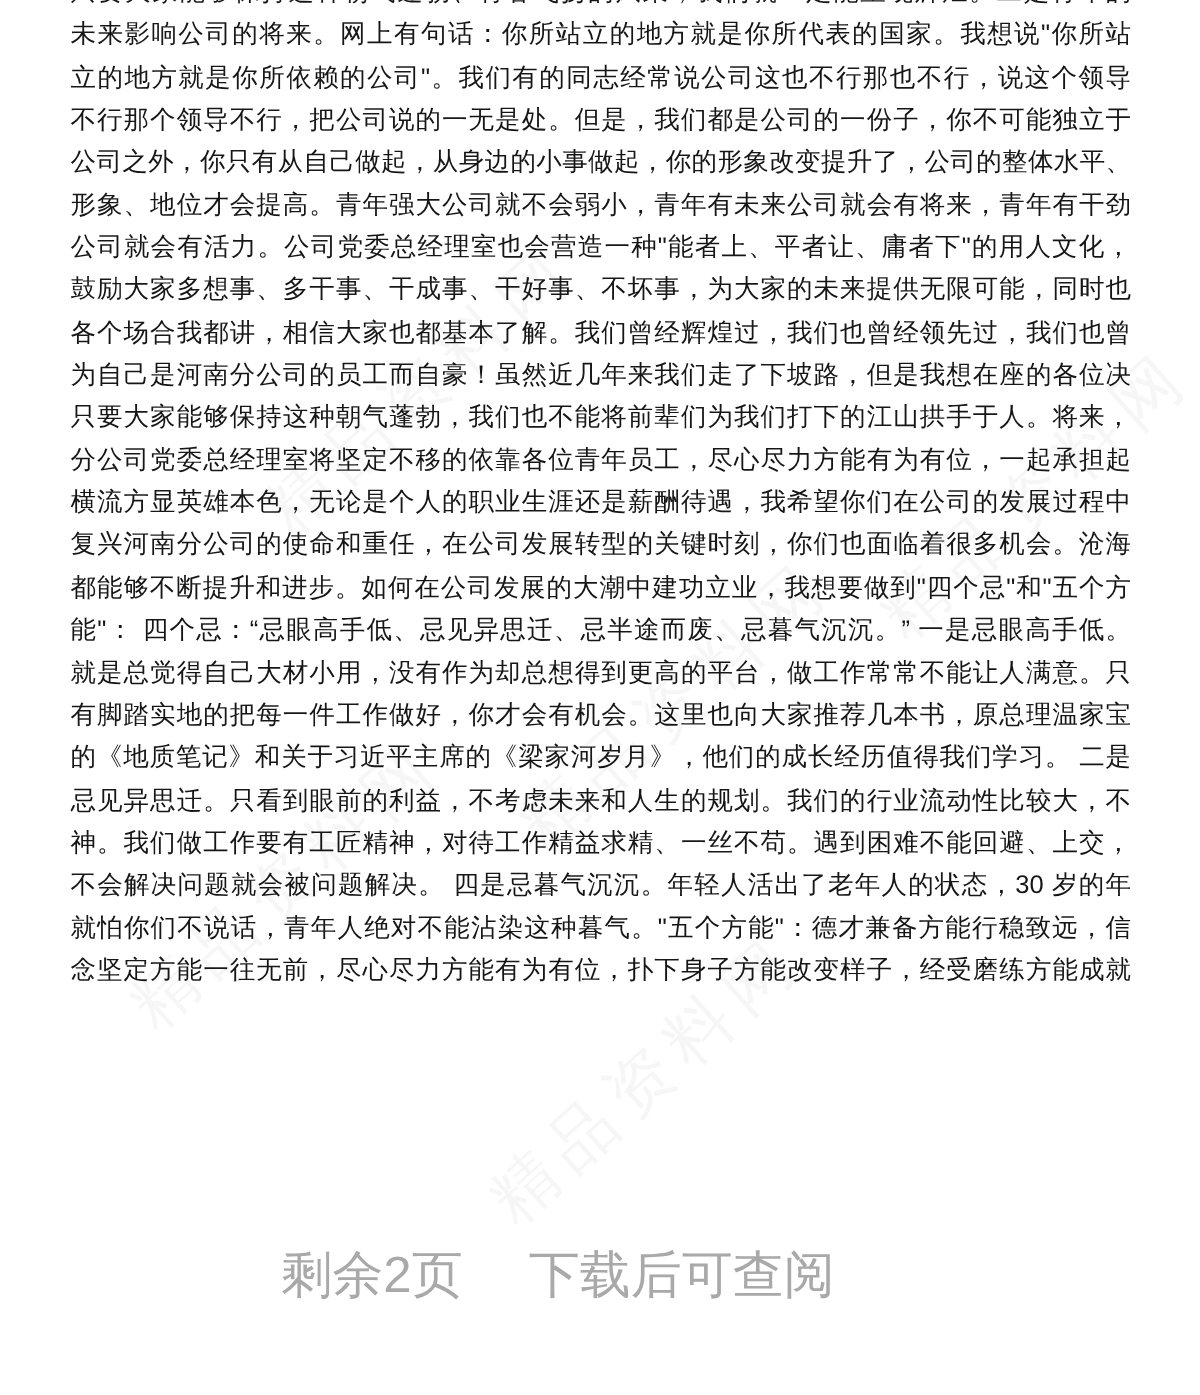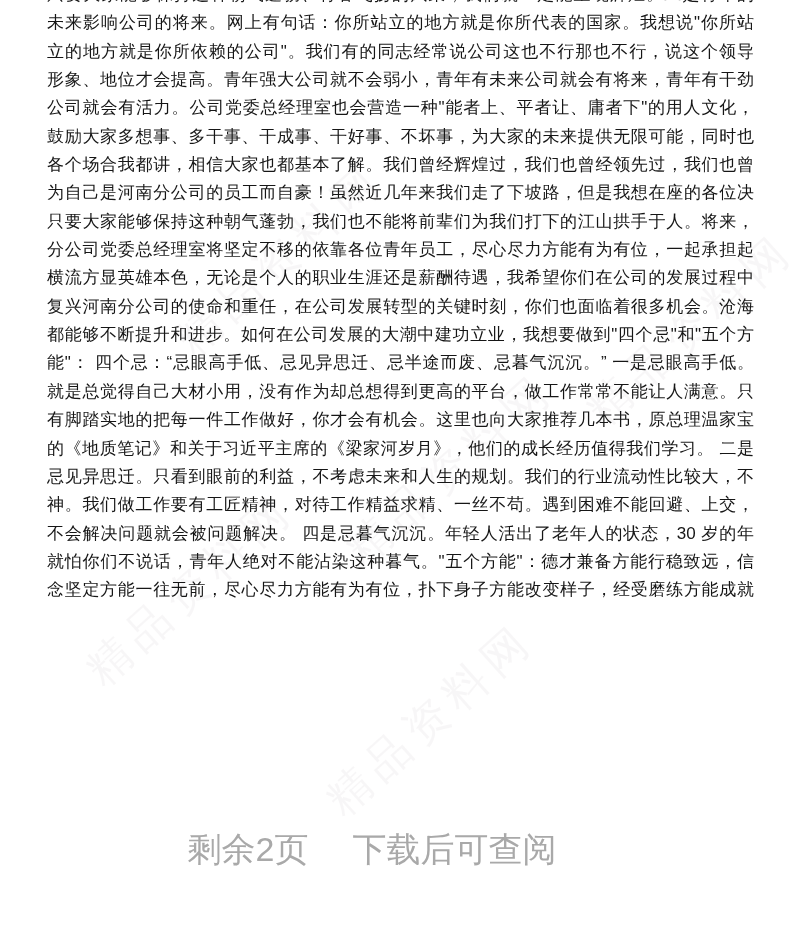--- a/index.html
+++ b/index.html
@@ -64,20 +64,22 @@
     <span class="wm" style="left:320px; top:440px;">精品资料网</span>
     <span class="wm" style="left:560px; top:300px;">精品资料网</span>
     <span class="wm" style="left:150px; top:230px;">精品资料网</span>
     <span class="wm" style="left:300px; top:690px;">精品资料网</span>
   </div>
 
   <div class="doc-text">
     <div class="line">只要大家能够保持这种朝气蓬勃、青春飞扬的风采，我们就一定能重现辉煌。二是青年的</div>
     <div class="line">未来影响公司的将来。网上有句话：你所站立的地方就是你所代表的国家。我想说"你所站</div>
     <div class="line">立的地方就是你所依赖的公司"。我们有的同志经常说公司这也不行那也不行，说这个领导</div>
+    <div class="line">不行那个领导不行，把公司说的一无是处。但是，我们都是公司的一份子，你不可能独立于</div>
+    <div class="line">公司之外，你只有从自己做起，从身边的小事做起，你的形象改变提升了，公司的整体水平、</div>
     <div class="line">形象、地位才会提高。青年强大公司就不会弱小，青年有未来公司就会有将来，青年有干劲</div>
     <div class="line">公司就会有活力。公司党委总经理室也会营造一种"能者上、平者让、庸者下"的用人文化，</div>
     <div class="line">鼓励大家多想事、多干事、干成事、干好事、不坏事，为大家的未来提供无限可能，同时也</div>
     <div class="line">各个场合我都讲，相信大家也都基本了解。我们曾经辉煌过，我们也曾经领先过，我们也曾</div>
     <div class="line">为自己是河南分公司的员工而自豪！虽然近几年来我们走了下坡路，但是我想在座的各位决</div>
     <div class="line">只要大家能够保持这种朝气蓬勃，我们也不能将前辈们为我们打下的江山拱手于人。将来，</div>
     <div class="line">分公司党委总经理室将坚定不移的依靠各位青年员工，尽心尽力方能有为有位，一起承担起</div>
     <div class="line">横流方显英雄本色，无论是个人的职业生涯还是薪酬待遇，我希望你们在公司的发展过程中</div>
     <div class="line">复兴河南分公司的使命和重任，在公司发展转型的关键时刻，你们也面临着很多机会。沧海</div>
     <div class="line">都能够不断提升和进步。如何在公司发展的大潮中建功立业，我想要做到"四个忌"和"五个方</div>

